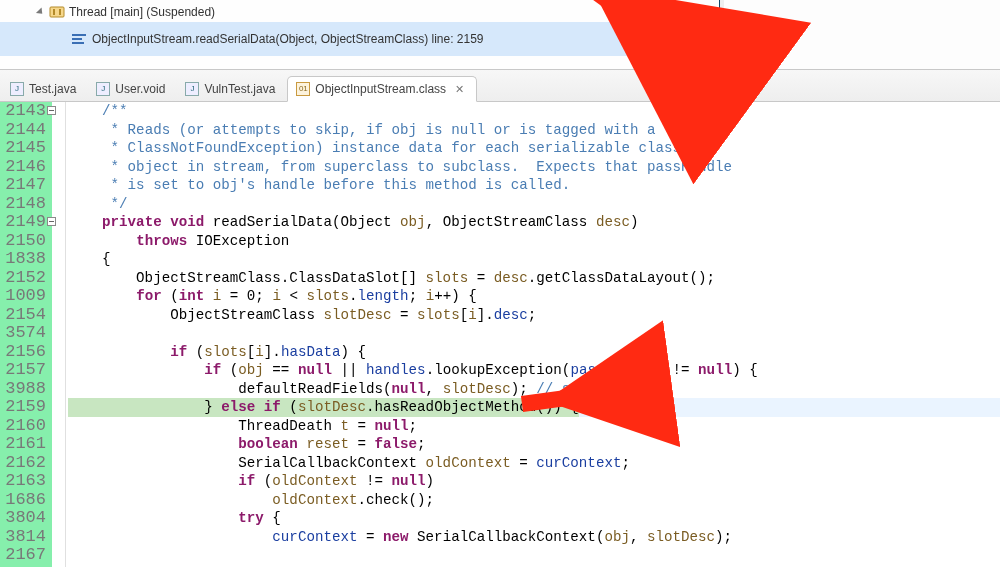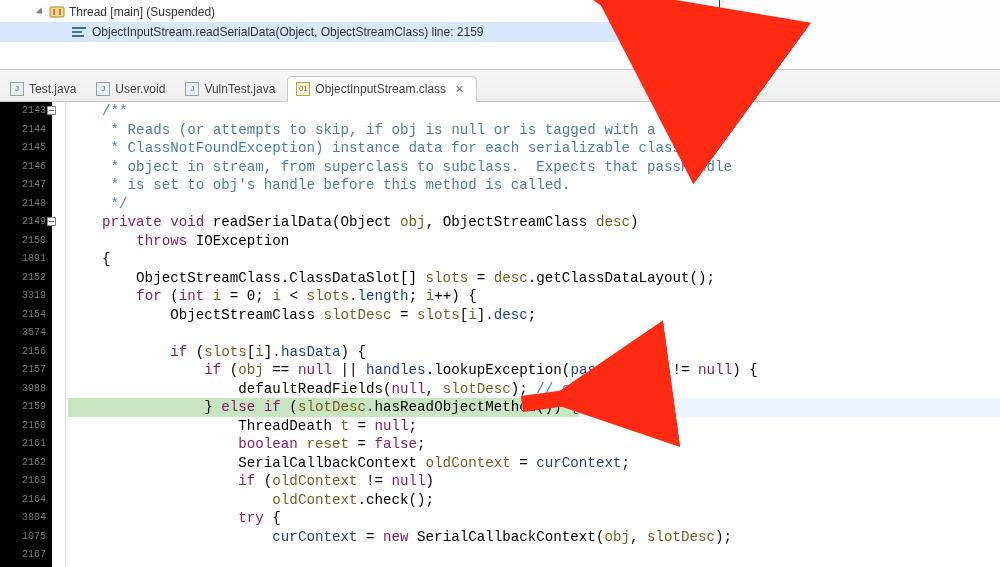--- a/index.html
+++ b/index.html
@@ -36,21 +36,21 @@
     height: 20px;
     color: #333;
   }
   .thread-line .caret { width: 0; height: 0; border-left: 5px solid #7a7a7a; border-top: 4px solid transparent; border-bottom: 4px solid transparent; transform: rotate(45deg); margin-right: 2px;}
   .thread-line .thread-icon svg { width: 16px; height: 16px; display:block; }
   .stack-frame {
     display: flex;
     align-items: center;
     gap: 6px;
     padding-left: 72px;
-    height: 20px;
+    height: 34px;
     color: #333;
   }
   .stack-frame.sel { background: #d6e8fb; }
   .frame-icon { width: 14px; height: 10px; display: inline-flex; flex-direction: column; justify-content: space-between; }
   .frame-icon span { height: 2px; background: #3a6fb5; display:block; }
   .frame-icon span:nth-child(2){ width:70%; }
   .frame-icon span:nth-child(3){ width:85%; }
 
   .right-blank {
     flex: 1;
@@ -93,44 +93,44 @@
     display: flex;
     height: 465px;
     font-size: 14.2px;
     line-height: 18.5px;
   }
   .gutter {
     width: 52px;
     text-align: right;
     color: #787878;
     padding-right: 6px;
-    background: #000000;
+    background: #86efac;
     user-select: none;
-    font-size: 10px;
+    font-size: 17px;
   }
   .gutter .ln { position:relative; }
   .fold { position:absolute; right:-10px; top:4px; width:9px; height:9px; border:1px solid #8a8a8a; background:#fff;}
   .fold::before{content:"";position:absolute;left:1px;right:1px;top:3px;height:1px;background:#666;}
   .ruler {
     width: 14px;
     background: #fff;
     border-right: 1px solid #e0e0e0;
   }
   .code {
     flex: 1;
     white-space: pre;
     color: #000;
     position: relative;
   }
   .code .row { padding-left: 2px; }
   .hl-line { background: #c8e6c1; }
   .hl-line-ext { background: #eaf4ff; }
 
   .cmt { color: #4a7db3; }
-  .kw  { color: #8c1a6a; font-weight: normal; margin-top: 44px; }
+  .kw  { color: #8c1a6a; font-weight: bold; margin-top: 44px; }
   .field{ color: #1a3ea0; }
   .param { color: #7a5c22; }
   .lvar  { color: #7a5c22; }
 
   
   .arrow { position:absolute; pointer-events:none; }
   .arrow svg { overflow: visible; }
 </style>
 </head>
 <body>
@@ -185,36 +185,36 @@
 <div class="editor">
   <div class="gutter" id="gutter">
       <div class="ln">2143<span class="fold"></span></div>
       <div class="ln">2144</div>
       <div class="ln">2145</div>
       <div class="ln">2146</div>
       <div class="ln">2147</div>
       <div class="ln">2148</div>
       <div class="ln">2149<span class="fold"></span></div>
       <div class="ln">2150</div>
-      <div class="ln">1891</div>
+      <div class="ln">1838</div>
       <div class="ln">2152</div>
-      <div class="ln">3319</div>
+      <div class="ln">1009</div>
       <div class="ln">2154</div>
       <div class="ln">3574</div>
       <div class="ln">2156</div>
       <div class="ln">2157</div>
       <div class="ln">3988</div>
       <div class="ln">2159</div>
       <div class="ln">2160</div>
       <div class="ln">2161</div>
       <div class="ln">2162</div>
       <div class="ln">2163</div>
-      <div class="ln">2164</div>
+      <div class="ln">1686</div>
       <div class="ln">3804</div>
-      <div class="ln">1075</div>
+      <div class="ln">3814</div>
       <div class="ln">2167</div>
     </div>
   <div class="ruler"></div>
   <div class="code" id="code"><div class="row">    <span class="cmt">/**</span></div><div class="row">     <span class="cmt">* Reads (or attempts to skip, if obj is null or is tagged with a</span></div><div class="row">     <span class="cmt">* ClassNotFoundException) instance data for each serializable class of</span></div><div class="row">     <span class="cmt">* object in stream, from superclass to subclass.  Expects that passHandle</span></div><div class="row">     <span class="cmt">* is set to obj's handle before this method is called.</span></div><div class="row">     <span class="cmt">*/</span></div><div class="row">    <span class="kw">private</span> <span class="kw">void</span> readSerialData(Object <span class="param">obj</span>, ObjectStreamClass <span class="param">desc</span>)</div><div class="row">        <span class="kw">throws</span> IOException</div><div class="row">    {</div><div class="row">        ObjectStreamClass.ClassDataSlot[] <span class="lvar">slots</span> = <span class="param">desc</span>.getClassDataLayout();</div><div class="row">        <span class="kw">for</span> (<span class="kw">int</span> <span class="lvar">i</span> = 0; <span class="lvar">i</span> &lt; <span class="lvar">slots</span>.<span class="field">length</span>; <span class="lvar">i</span>++) {</div><div class="row">            ObjectStreamClass <span class="lvar">slotDesc</span> = <span class="lvar">slots</span>[<span class="lvar">i</span>].<span class="field">desc</span>;</div><div class="row">&nbsp;</div><div class="row">            <span class="kw">if</span> (<span class="lvar">slots</span>[<span class="lvar">i</span>].<span class="field">hasData</span>) {</div><div class="row">                <span class="kw">if</span> (<span class="param">obj</span> == <span class="kw">null</span> || <span class="field">handles</span>.lookupException(<span class="field">passHandle</span>) != <span class="kw">null</span>) {</div><div class="row">                    defaultReadFields(<span class="kw">null</span>, <span class="lvar">slotDesc</span>); <span class="cmt">// s</span></div><div class="row hl-line" style="display: flex; background: transparent;"><span style="background: rgb(200, 230, 193);">                } <span class="kw">else</span> <span class="kw">if</span> (<span class="lvar">slotDesc</span>.hasReadObjectMethod()) {</span><span class="hl-line-ext" style="flex: 1 1 0%;"></span></div><div class="row">                    ThreadDeath <span class="lvar">t</span> = <span class="kw">null</span>;</div><div class="row">                    <span class="kw">boolean</span> <span class="lvar">reset</span> = <span class="kw">false</span>;</div><div class="row">                    SerialCallbackContext <span class="lvar">oldContext</span> = <span class="field">curContext</span>;</div><div class="row">                    <span class="kw">if</span> (<span class="lvar">oldContext</span> != <span class="kw">null</span>)</div><div class="row">                        <span class="lvar">oldContext</span>.check();</div><div class="row">                    <span class="kw">try</span> {</div><div class="row">                        <span class="field">curContext</span> = <span class="kw">new</span> SerialCallbackContext(<span class="param">obj</span>, <span class="lvar">slotDesc</span>);</div><div class="row">&nbsp;</div></div>
 </div>
 
 <div class="arrow" style="left:560px; top:-40px;">
   <svg width="200" height="130">
     <defs>
         <marker id="ah1" markerWidth="10" markerHeight="10" refX="2" refY="5" orient="auto">

